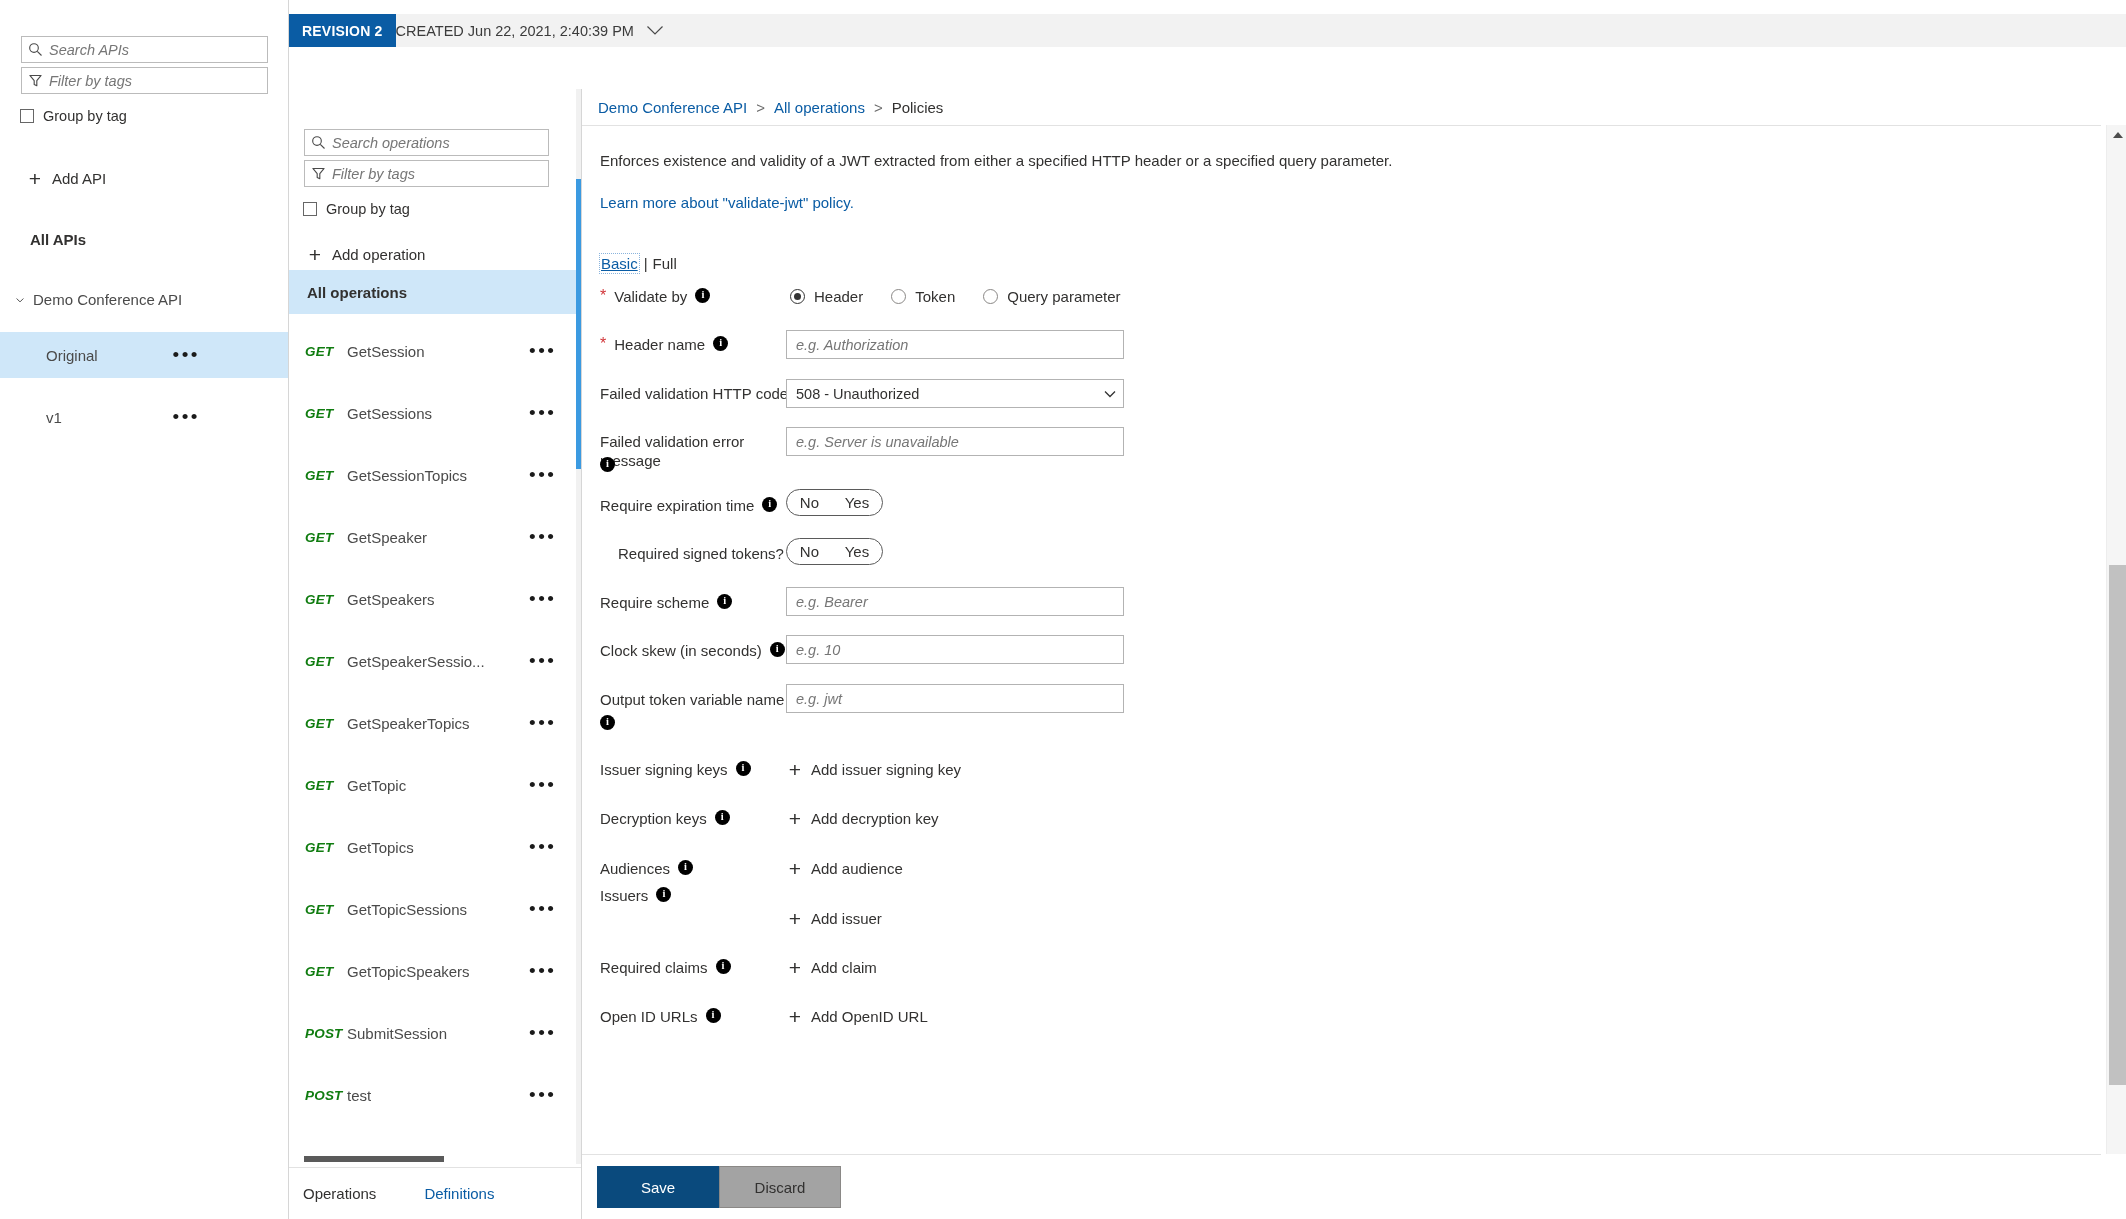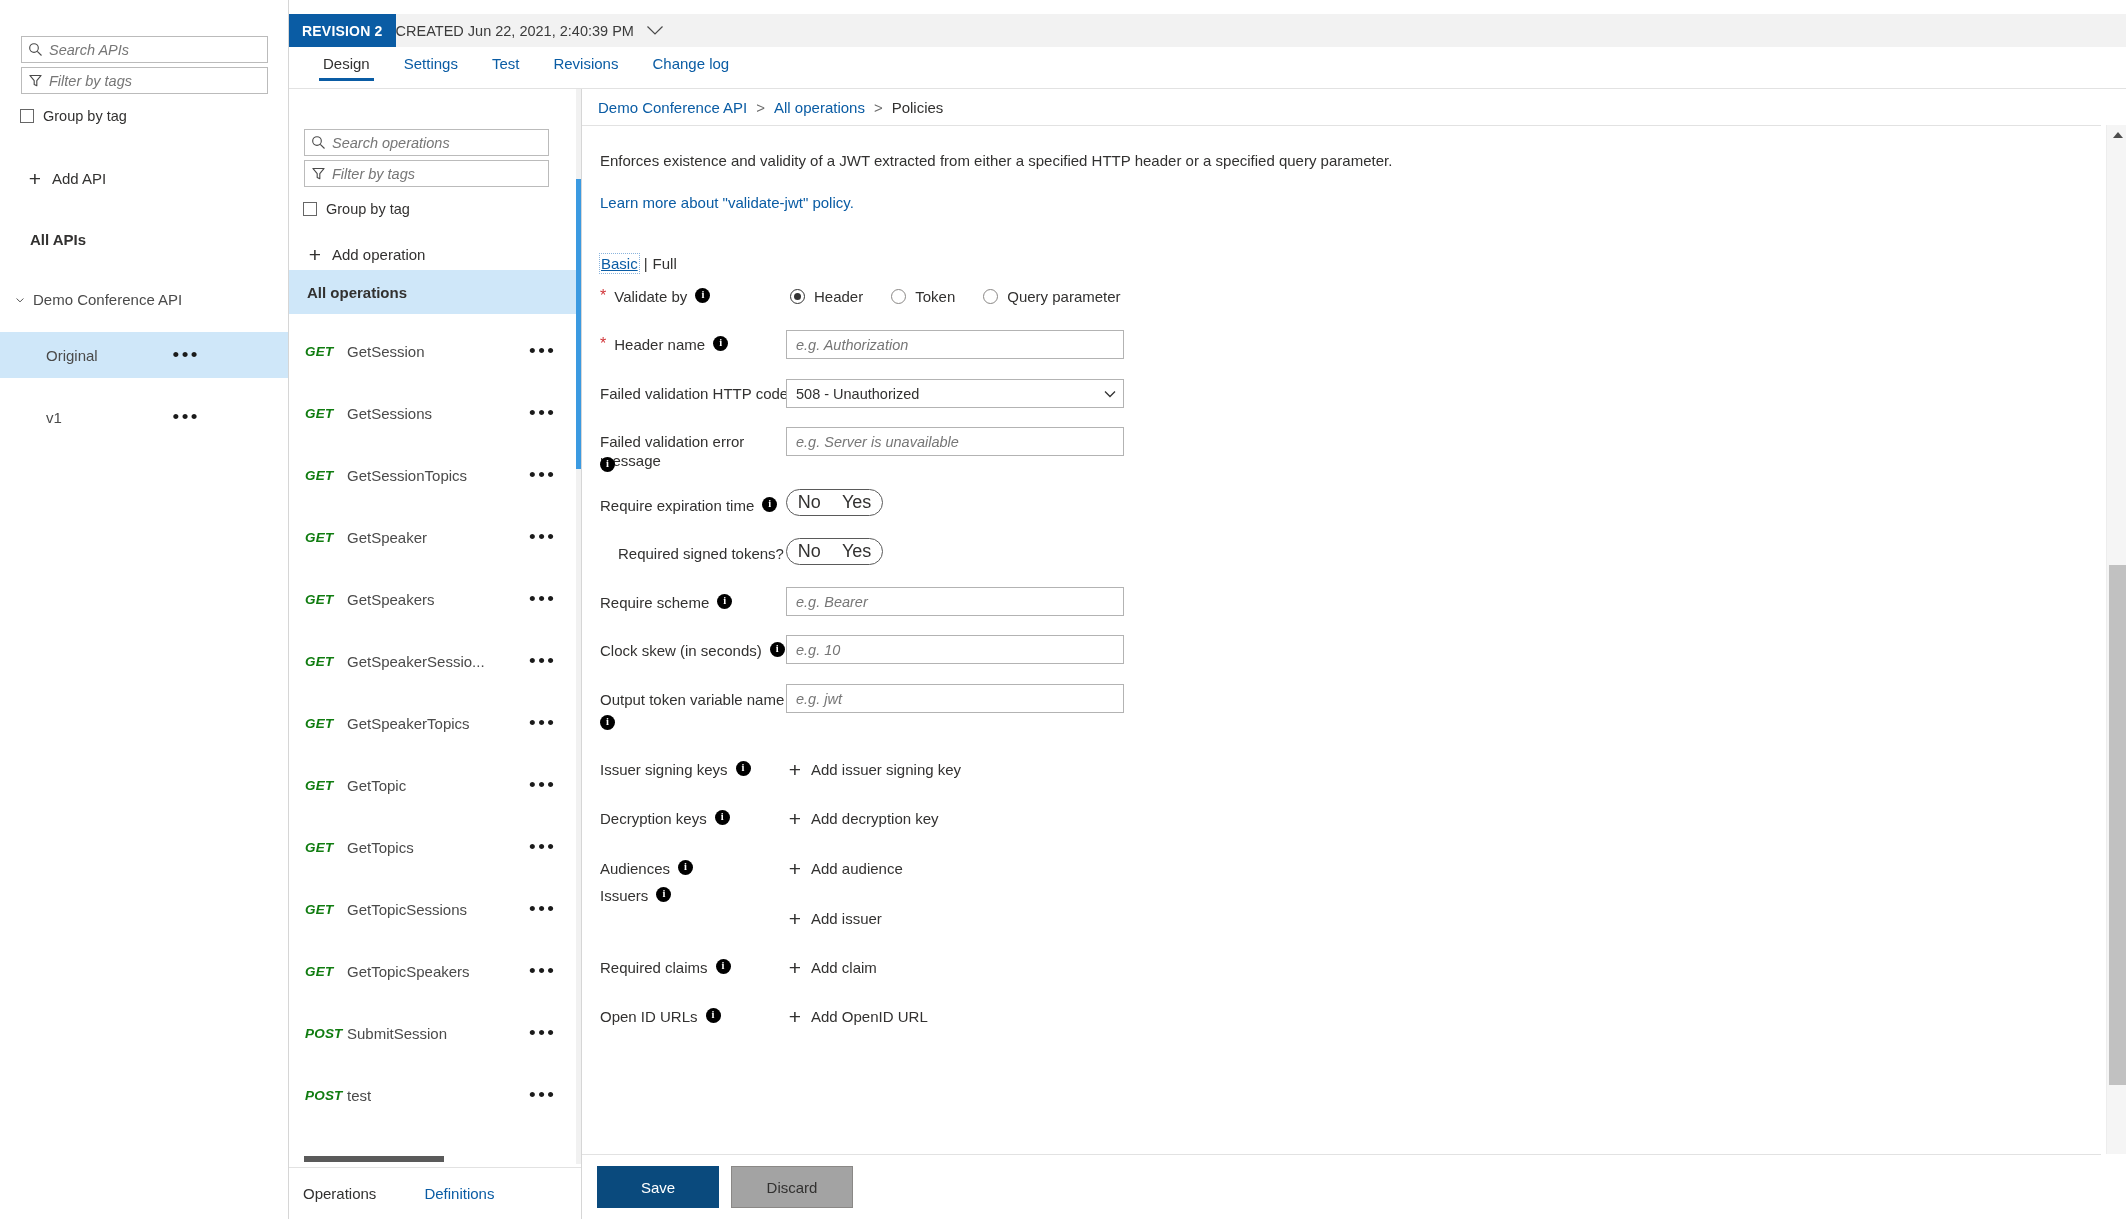--- a/index.html
+++ b/index.html
@@ -235,34 +235,34 @@
   }
   .radio-dot.on { border-color: #333; }
   .radio-dot.on:after {
     content: ""; position: absolute; left: 3px; top: 3px;
     width: 7px; height: 7px; border-radius: 50%; background: #333;
   }
   .toggle {
     position: absolute; width: 97px; height: 27px;
     border: 1px solid #5a5a5a; border-radius: 14px;
     display: flex; align-items: center; justify-content: space-around;
-    font-size: 18px; color: #323130; background: #fff;
+    font-size: 15px; color: #323130; background: #fff;
   }
   .addlink {
     position: absolute; display: flex; align-items: center; gap: 8px;
     font-size: 15px; color: #323130;
   }
 
   #form-bottom-sep {
     position: absolute; left: 0; top: 1065px; width: 1519px; height: 1px;
     background: #e2e2e2;
   }
   #action-bar {
     position: absolute; left: 0; top: 1066px; width: 1519px; height: 64px;
-    display: flex; align-items: center; padding-left: 15px; gap: 12px;
+    display: flex; align-items: center; padding-left: 15px; 
   }
   #save-button {
     background: #0a4a7d; color: #fff; font-size: 15px;
     width: 122px; height: 42px; border: none;
     display: flex; align-items: center; justify-content: center;
     cursor: pointer; font-family: "Liberation Sans", sans-serif;
   }
   #discard-button {
     background: #a3a3a3; color: #323130; font-size: 15px;
     width: 122px; height: 42px; border: 1px solid #8a8886;
@@ -341,27 +341,20 @@
   <div id="revision-bar">
     <div id="revision-badge">REVISION 2</div>
     <div id="revision-created">
       <span>CREATED Jun 22, 2021, 2:40:39 PM</span>
       <svg width="18" height="11" viewBox="0 0 18 11">
         <path d="M1.5 1.5 L9 9 L16.5 1.5" fill="none" stroke="#4a4a4a" stroke-width="1.2"></path>
       </svg>
     </div>
   </div>
 
-  <div id="tab-bar">
-    <div class="tab active">Design</div>
-    <div class="tab">Settings</div>
-    <div class="tab">Test</div>
-    <div class="tab">Revisions</div>
-    <div class="tab">Change log</div>
-  </div>
 
   <div id="ops-col">
 
     <div id="ops-scroll-track">
       <div id="ops-scroll-thumb"></div>
     </div>
 
     <div class="field-box" style="left:15px; top:40px; width:245px;">
       <svg class="ico-svg" width="15" height="15" viewBox="0 0 16 16">
         <circle cx="6.4" cy="6.4" r="4.6" fill="none" stroke="#4a4a4a" stroke-width="1.2"></circle>

